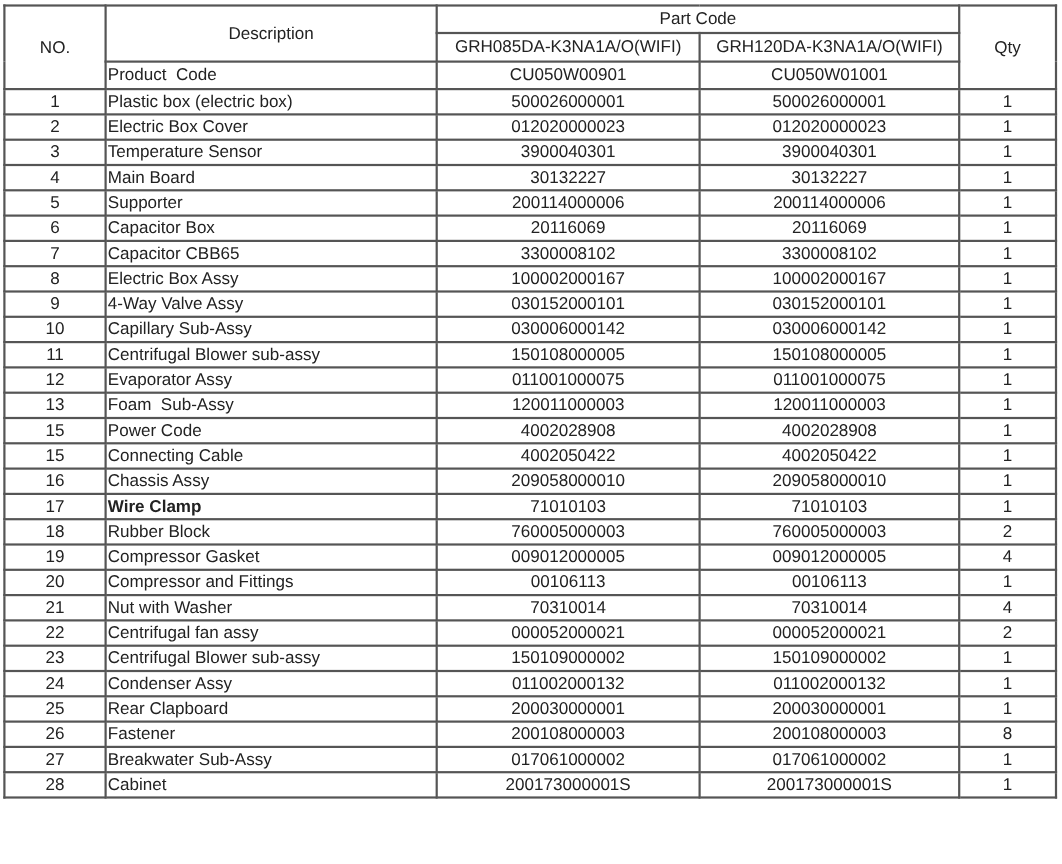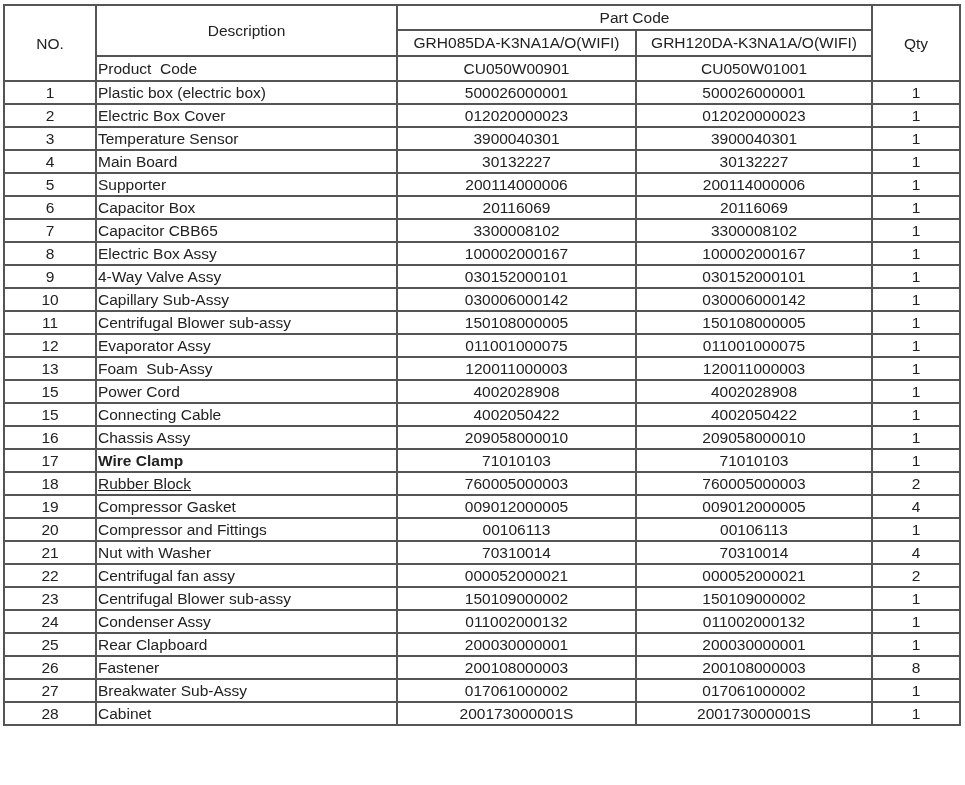--- a/index.html
+++ b/index.html
@@ -159,21 +159,21 @@
       </tr>
       <tr>
         <td class="c">13</td>
         <td class="l" style="white-space: pre;">Foam  Sub-Assy</td>
         <td class="c">120011000003</td>
         <td class="c">120011000003</td>
         <td class="c">1</td>
       </tr>
       <tr>
         <td class="c">15</td>
-        <td class="l" style="white-space: pre;">Power Cord</td>
+        <td class="l" style="white-space: pre;">Power Code</td>
         <td class="c">4002028908</td>
         <td class="c">4002028908</td>
         <td class="c">1</td>
       </tr>
       <tr>
         <td class="c">15</td>
         <td class="l" style="white-space: pre;">Connecting Cable</td>
         <td class="c">4002050422</td>
         <td class="c">4002050422</td>
         <td class="c">1</td>
@@ -187,21 +187,21 @@
       </tr>
       <tr>
         <td class="c">17</td>
         <td class="l" style="white-space: pre; font-weight: bold;">Wire Clamp</td>
         <td class="c">71010103</td>
         <td class="c">71010103</td>
         <td class="c">1</td>
       </tr>
       <tr>
         <td class="c">18</td>
-        <td class="l" style="white-space: pre; text-decoration: underline;">Rubber Block</td>
+        <td class="l" style="white-space: pre;">Rubber Block</td>
         <td class="c">760005000003</td>
         <td class="c">760005000003</td>
         <td class="c">2</td>
       </tr>
       <tr>
         <td class="c">19</td>
         <td class="l" style="white-space: pre;">Compressor Gasket</td>
         <td class="c">009012000005</td>
         <td class="c">009012000005</td>
         <td class="c">4</td>

